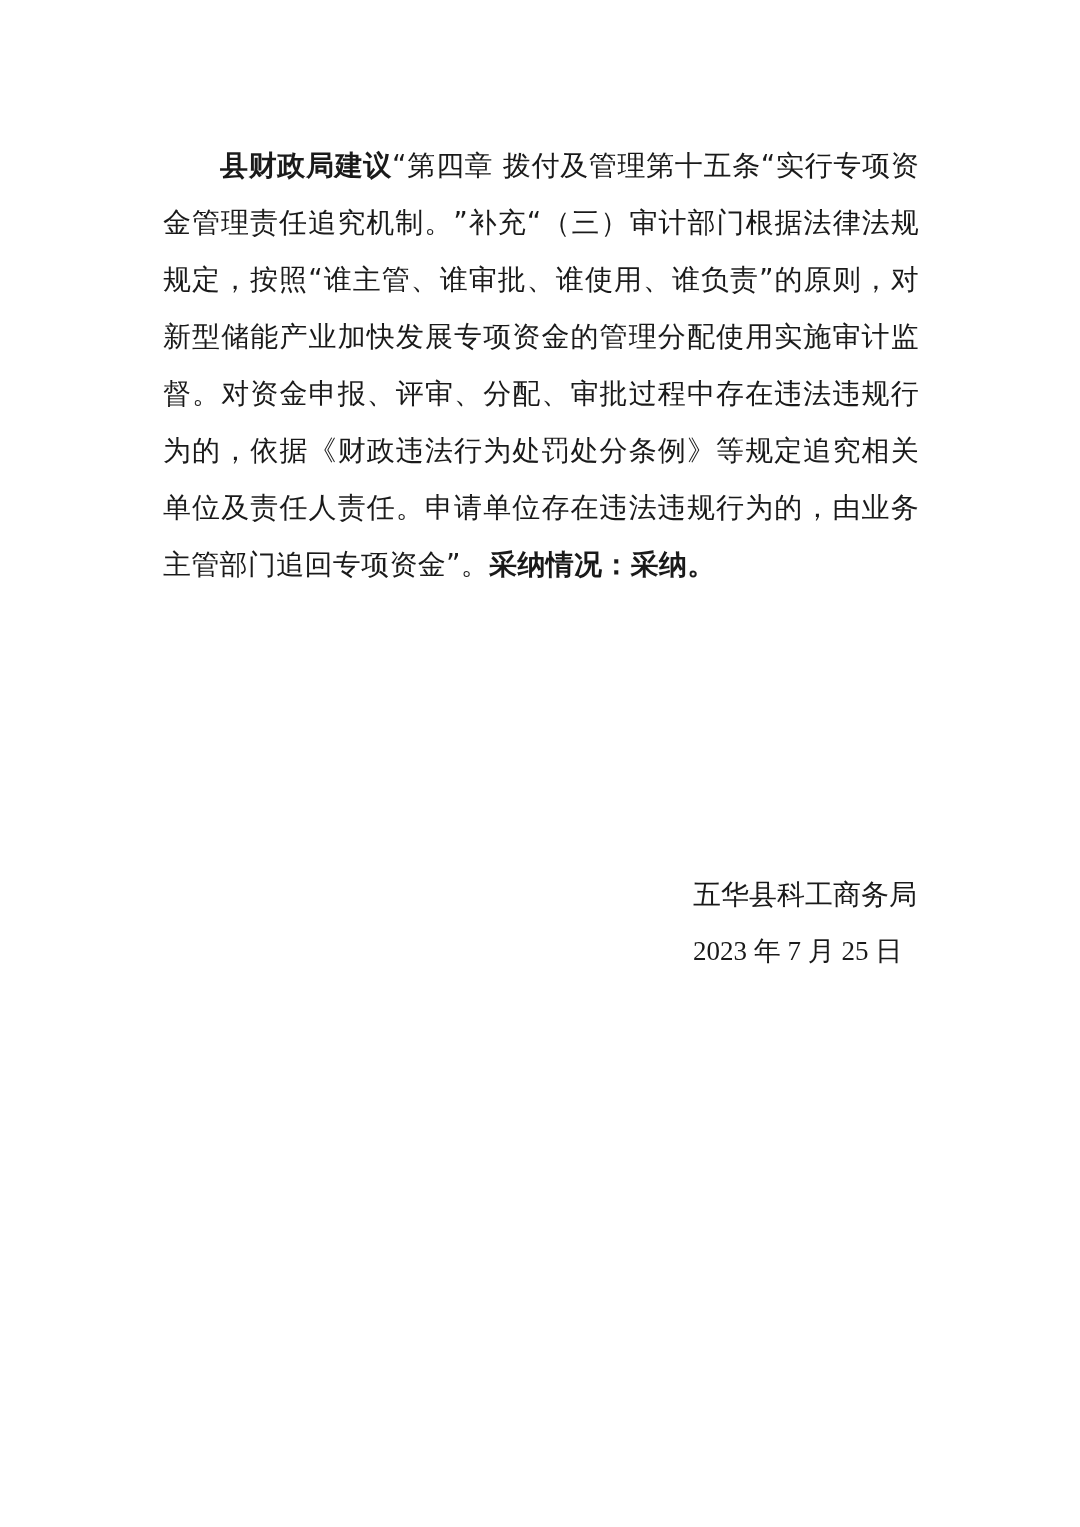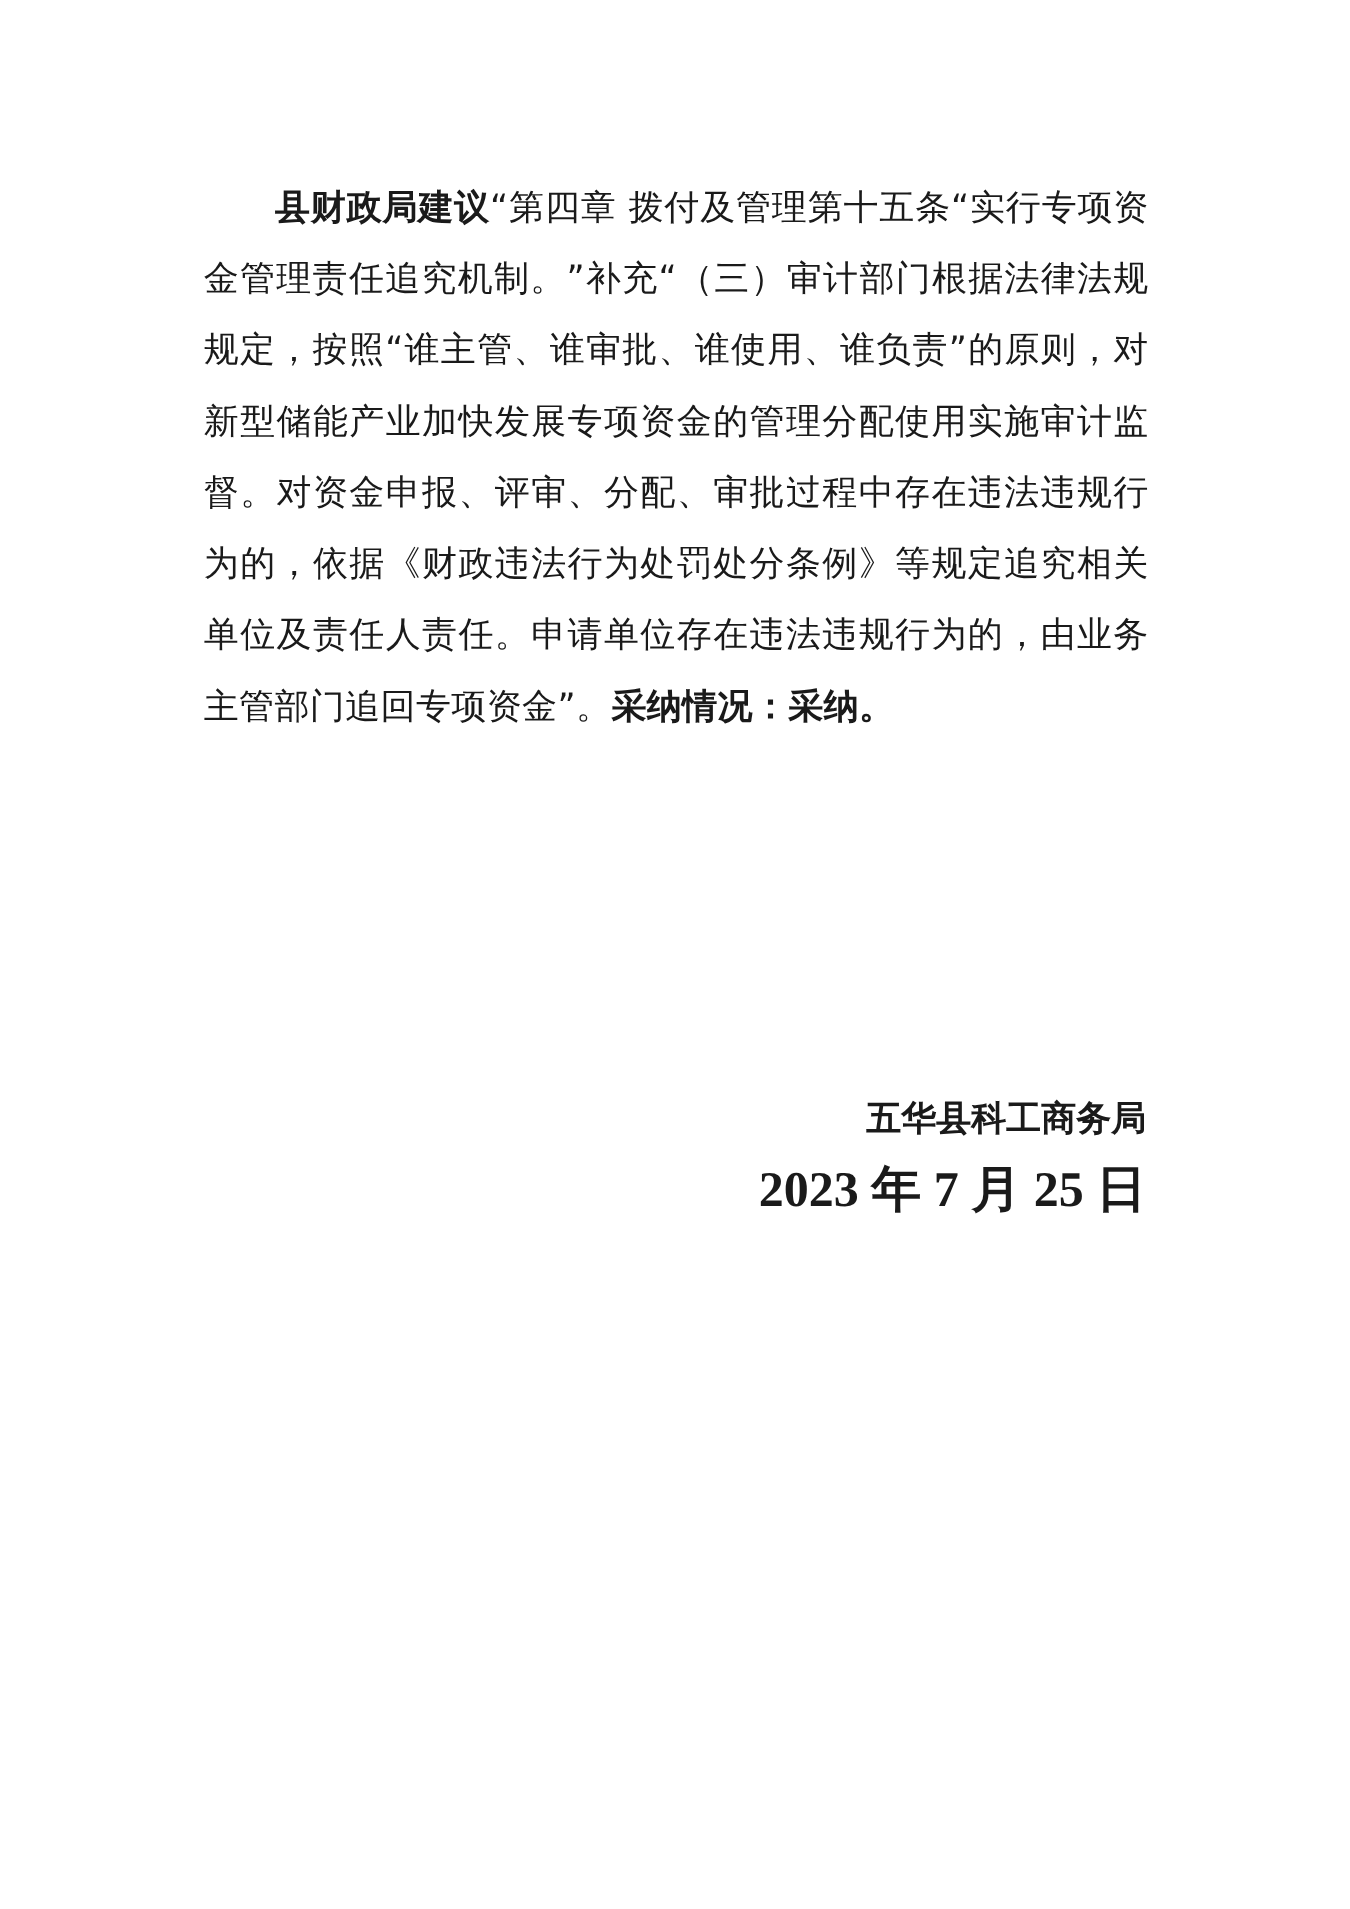--- a/index.html
+++ b/index.html
@@ -38,33 +38,31 @@
       text-align-last: left;
       word-break: break-all;
     }
     .bold {
       font-weight: bold;
     }
     .signature {
       position: absolute;
       right: 163px;
       top: 866px;
-      text-align: right;
       font-size: 28px;
       line-height: 57px;
-      font-weight: bold;
     }
     .sig-org {
       font-family: "DejaVu Sans", "Liberation Sans", sans-serif;
       display: block;
     }
     .sig-date {
       font-family: "Liberation Serif", "DejaVu Serif", serif;
       display: block;
-      font-size: 40px;
+      font-size: 27px;
     }
   </style>
 </head>
 <body>
 
 <div class="page">
   <div class="body-text">
     <p class="para"><span class="bold">县财政局建议</span><span>“第四章 拨付及管理第十五条“实行专项资金管理责任追究机制。”补充“（三）审计部门根据法律法规规定，按照“谁主管、谁审批、谁使用、谁负责”的原则，对新型储能产业加快发展专项资金的管理分配使用实施审计监督。对资金申报、评审、分配、审批过程中存在违法违规行为的，依据《财政违法行为处罚处分条例》等规定追究相关单位及责任人责任。申请单位存在违法违规行为的，由业务主管部门追回专项资金”。</span><span class="bold">采纳情况：采纳。</span></p>
   </div>
 

